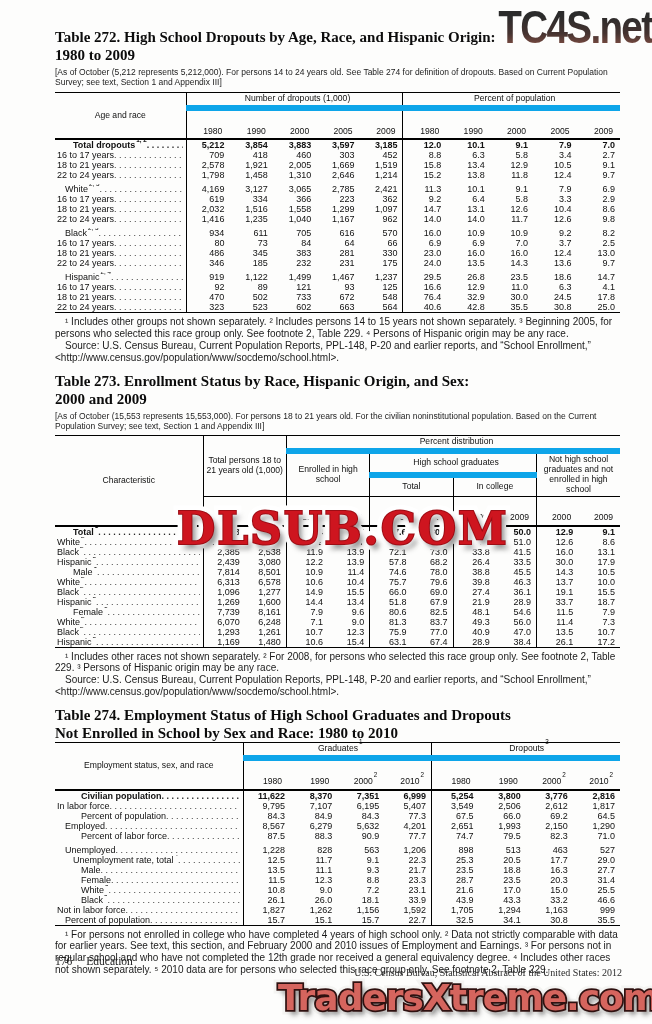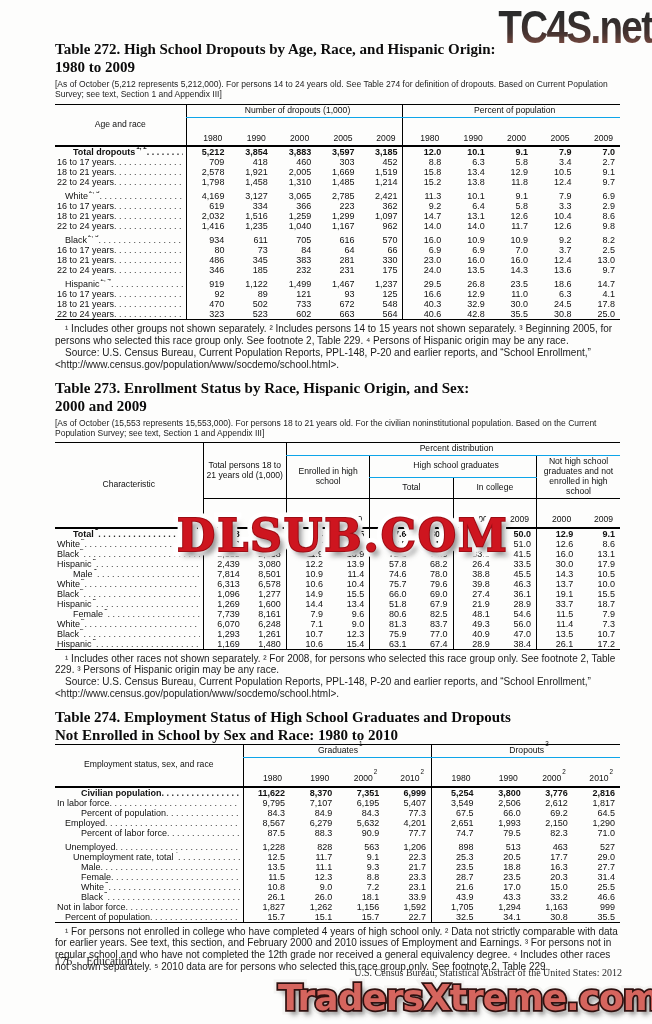--- a/index.html
+++ b/index.html
@@ -9,21 +9,21 @@
 
   .t-title { font-family:"Liberation Serif","DejaVu Serif",serif; font-weight:700; font-size:15px; line-height:1.2; color:#0c0c0c; }
   .sec { margin-top:8px; }
   .t-note { font-size:8.5px; line-height:1.22; margin:3px 0 4px 0; color:#1c1c1c; }
 
   table { width:100%; border-collapse:collapse; table-layout:fixed; font-size:9px; color:#101010;
           border-top:1.5px solid #000; border-bottom:1.5px solid #000; }
   thead { border-bottom:2px solid #000; }
   thead th { font-weight:400; font-size:8.6px; line-height:1.15; text-align:center; vertical-align:middle; padding:1px 2px; }
   tr.yrs th { border-top:1px solid #000; text-align:right; padding:16px 7px 2px 0; }
-  .grp { border-bottom:1px solid #0ea5e9;padding-left:8px; }
+  .grp { border-bottom:6px solid #0ea5e9;padding-left:8px; }
   .bl { border-left:1px solid #000; }
   td { line-height:10px; padding:0; vertical-align:bottom; white-space:nowrap; }
   td.num { text-align:right; padding-right:5px; }
   td.stub { padding-left:2px; padding-right:3px; }
   .sf { display:flex; align-items:baseline; overflow:hidden; }
   .sf .lt { white-space:nowrap; }
   .dots { flex:1; overflow:hidden; white-space:nowrap; color:#2a2a2a; }
   .dots::before { content:" . . . . . . . . . . . . . . . . . . . . . . . . . . . . . . . . . . . . . . . ."; }
   tr.gap td { padding-top:4px; }
   .b { font-weight:700; }
@@ -56,21 +56,21 @@
   .wm-bot { top:977px; left:278px; font-size:36px; font-weight:700; letter-spacing:-1px;
     font-family:"DejaVu Sans","Liberation Sans",sans-serif; color:#d5655e;
     -webkit-text-stroke:3.5px #2f1110; paint-order:stroke; }
   .wm-bot::before { -webkit-text-stroke:9px #f4f4f2; }
 </style>
 </head>
 <body>
 
 <div class="page">
 
-  <div class="sec" style="margin-top:12px;">
+  <div class="sec" style="margin-top:0;">
     <div class="t-title">
       <div>Table 272. High School Dropouts by Age, Race, and Hispanic Origin:</div>
       <div>1980 to 2009</div>
     </div>
     <div class="t-note">[As of October (5,212 represents 5,212,000). For persons 14 to 24 years old. See Table 274 for definition of dropouts. Based on Current Population Survey; see text, Section 1 and Appendix III]</div>
     <div class="tbl-wrap">
       <table>
         <colgroup>
             <col style="width:131px">
           </colgroup>
@@ -151,21 +151,21 @@
             <tr>
               <td class="stub i0">
                 <div class="sf">
                   <span class="lt">22 to 24 years</span>
                   <span class="dots"></span>
                 </div>
               </td>
               <td class="num bl">1,798</td>
               <td class="num">1,458</td>
               <td class="num">1,310</td>
-              <td class="num">1,485</td>
+              <td class="num">2,646</td>
               <td class="num">1,214</td>
               <td class="num bl">15.2</td>
               <td class="num">13.8</td>
               <td class="num">11.8</td>
               <td class="num">12.4</td>
               <td class="num">9.7</td>
             </tr>
             <tr class="gap">
               <td class="stub i1">
                 <div class="sf">
@@ -204,21 +204,21 @@
             </tr>
             <tr>
               <td class="stub i0">
                 <div class="sf">
                   <span class="lt">18 to 21 years</span>
                   <span class="dots"></span>
                 </div>
               </td>
               <td class="num bl">2,032</td>
               <td class="num">1,516</td>
-              <td class="num">1,259</td>
+              <td class="num">1,558</td>
               <td class="num">1,299</td>
               <td class="num">1,097</td>
               <td class="num bl">14.7</td>
               <td class="num">13.1</td>
               <td class="num">12.6</td>
               <td class="num">10.4</td>
               <td class="num">8.6</td>
             </tr>
             <tr>
               <td class="stub i0">
@@ -351,21 +351,21 @@
                 <div class="sf">
                   <span class="lt">18 to 21 years</span>
                   <span class="dots"></span>
                 </div>
               </td>
               <td class="num bl">470</td>
               <td class="num">502</td>
               <td class="num">733</td>
               <td class="num">672</td>
               <td class="num">548</td>
-              <td class="num bl">40.3</td>
+              <td class="num bl">76.4</td>
               <td class="num">32.9</td>
               <td class="num">30.0</td>
               <td class="num">24.5</td>
               <td class="num">17.8</td>
             </tr>
             <tr>
               <td class="stub i0">
                 <div class="sf">
                   <span class="lt">22 to 24 years</span>
                   <span class="dots"></span>

